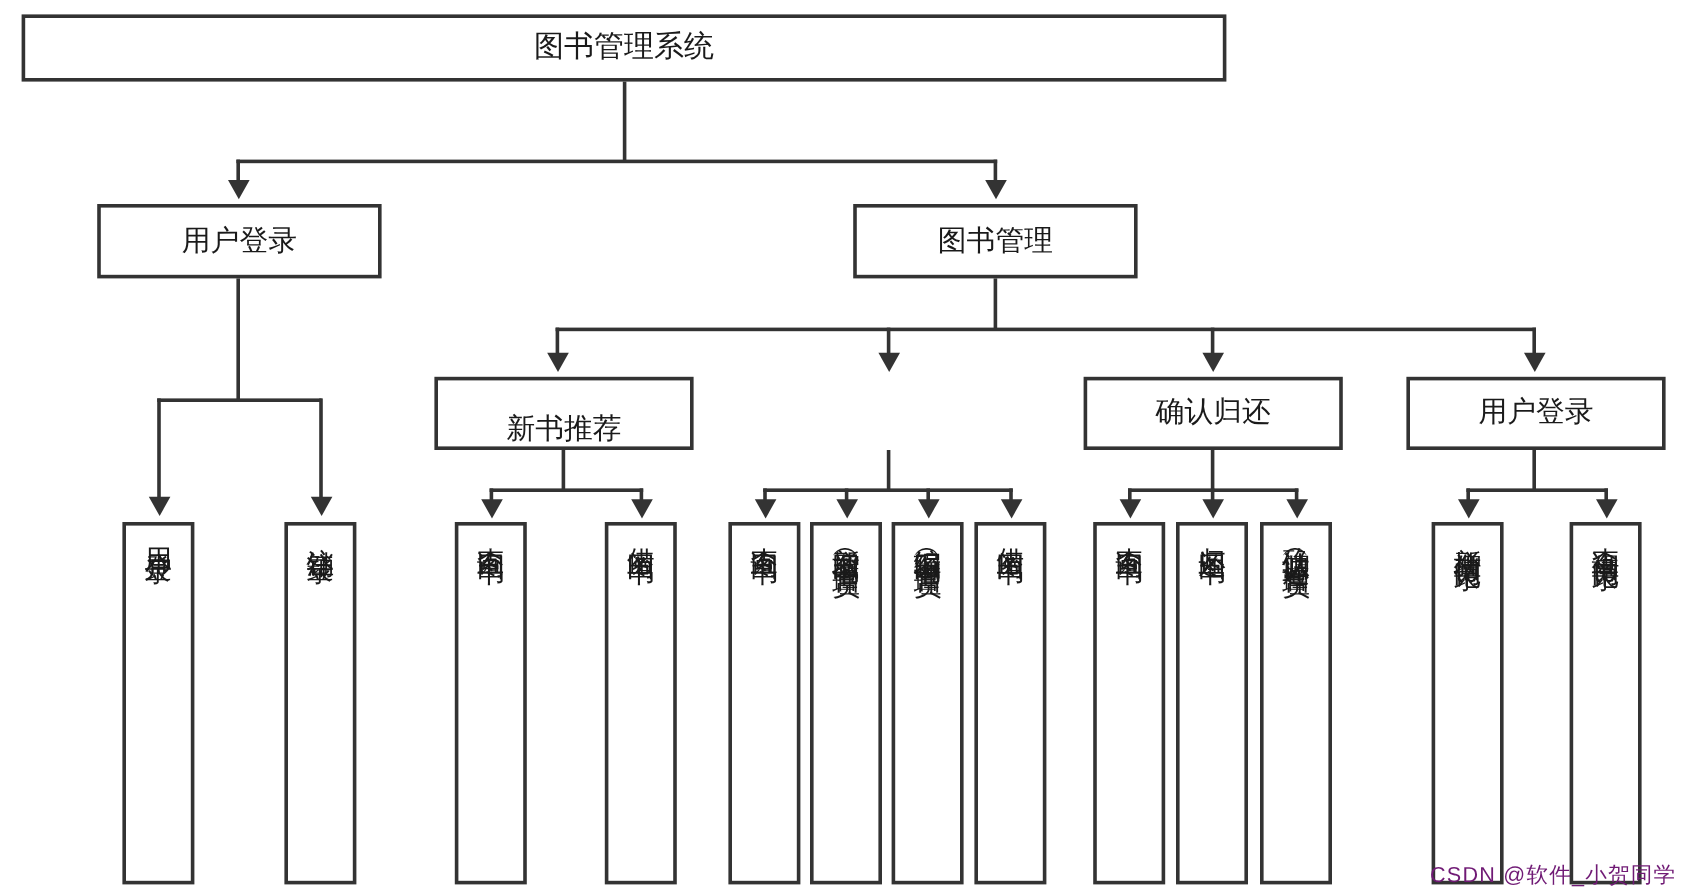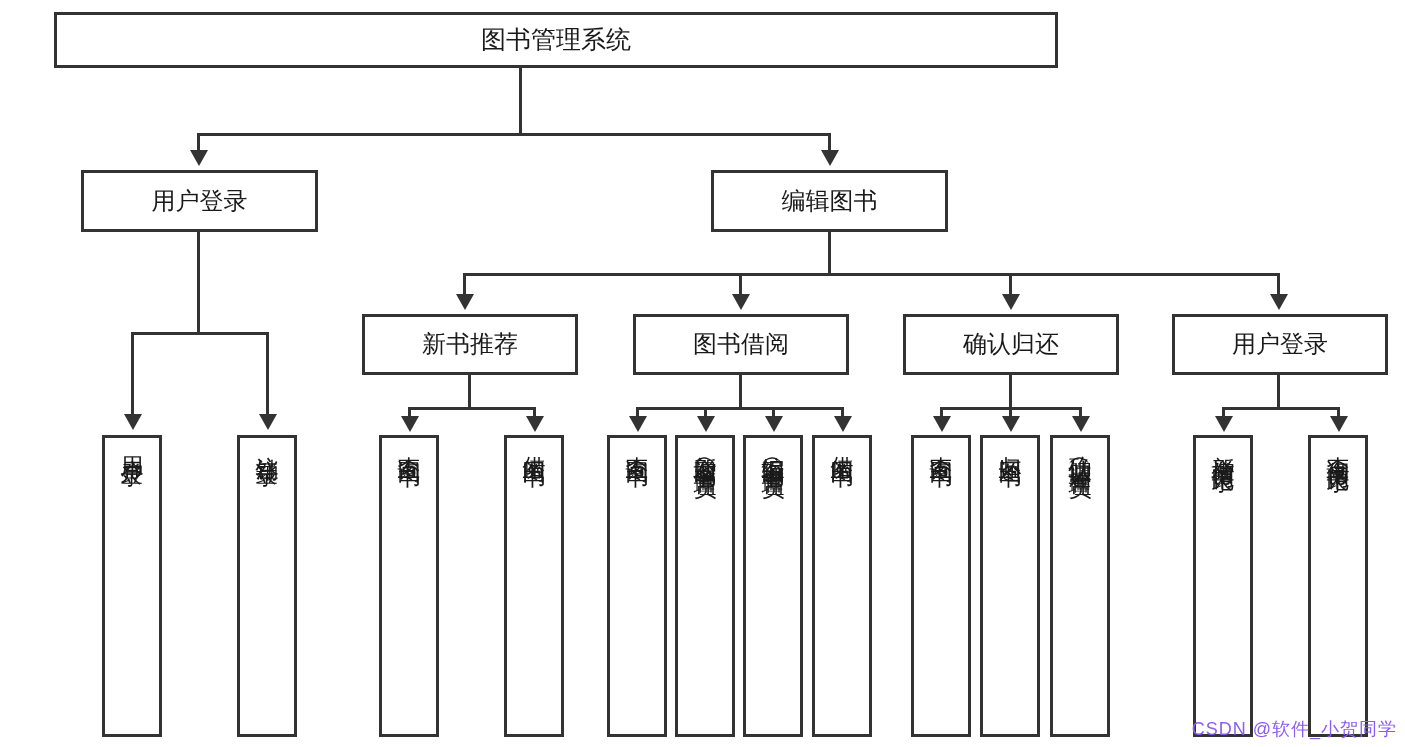--- a/index.html
+++ b/index.html
@@ -64,75 +64,72 @@
     border-left:9px solid transparent;
     border-right:9px solid transparent;
     border-top:16px solid #333333;
   }
   
   #watermark{
     position:absolute;
     right:8px;
     bottom:6px;
     font-size:18px;
-    color:#8b5cf6;
+    color:#701a75;
     letter-spacing:1px;
     white-space:nowrap;
     pointer-events:none;
     user-select:none;
   }
 </style>
 </head>
 <body>
 
 <div id="canvas">
 
-  <div class="node root" style="left:18px;top:12px;width:1004px;height:56px;margin-left:36px;">
+  <div class="node root" style="left:18px;top:12px;width:1004px;height:56px;">
     <span>图书管理系统</span>
   </div>
 
   <div class="line vline" style="left:199px;top:68px;width:3px;height:0px;"></div>
   <div class="line vline" style="left:519px;top:68px;height:67px;"></div>
 
   <div class="line hline" style="left:197px;top:133px;width:634px;"></div>
   <div class="line vline" style="left:197px;top:133px;height:20px;"></div>
   <div class="arrow" style="left:190px;top:150px;"></div>
   <div class="line vline" style="left:828px;top:133px;height:20px;"></div>
   <div class="arrow" style="left:821px;top:150px;"></div>
 
   <div class="node lvl2" style="left:81px;top:170px;width:237px;height:62px;">
     <span>用户登录</span>
   </div>
   <div class="node lvl2" style="left:711px;top:170px;width:237px;height:62px;">
-    <span>编辑图书</span>
+    <span>图书管理</span>
   </div>
 
   <div class="line vline" style="left:197px;top:232px;height:102px;"></div>
   <div class="line hline" style="left:131px;top:332px;width:137px;"></div>
   <div class="line vline" style="left:131px;top:332px;height:85px;"></div>
   <div class="arrow" style="left:124px;top:414px;"></div>
   <div class="line vline" style="left:266px;top:332px;height:85px;"></div>
   <div class="arrow" style="left:259px;top:414px;"></div>
 
   <div class="line vline" style="left:828px;top:232px;height:43px;"></div>
   <div class="line hline" style="left:463px;top:273px;width:817px;"></div>
   <div class="line vline" style="left:463px;top:273px;height:24px;"></div>
   <div class="arrow" style="left:456px;top:294px;"></div>
   <div class="line vline" style="left:739px;top:273px;height:24px;"></div>
   <div class="arrow" style="left:732px;top:294px;"></div>
   <div class="line vline" style="left:1009px;top:273px;height:24px;"></div>
   <div class="arrow" style="left:1002px;top:294px;"></div>
   <div class="line vline" style="left:1277px;top:273px;height:24px;"></div>
   <div class="arrow" style="left:1270px;top:294px;"></div>
 
-  <div class="node lvl3" style="left:362px;top:314px;width:216px;height:61px;">
+  <div class="node lvl3" style="left:362px;top:314px;width:216px;height:61px;align-items:flex-end;">
     <span>新书推荐</span>
-  </div>
-  <div class="node lvl3" style="left:633px;top:314px;width:216px;height:61px;">
-    <span>图书借阅</span>
   </div>
   <div class="node lvl3" style="left:903px;top:314px;width:216px;height:61px;">
     <span>确认归还</span>
   </div>
   <div class="node lvl3" style="left:1172px;top:314px;width:216px;height:61px;">
     <span>用户登录</span>
   </div>
 
   <div class="line vline" style="left:468px;top:375px;height:34px;"></div>
   <div class="line hline" style="left:408px;top:407px;width:128px;"></div>

